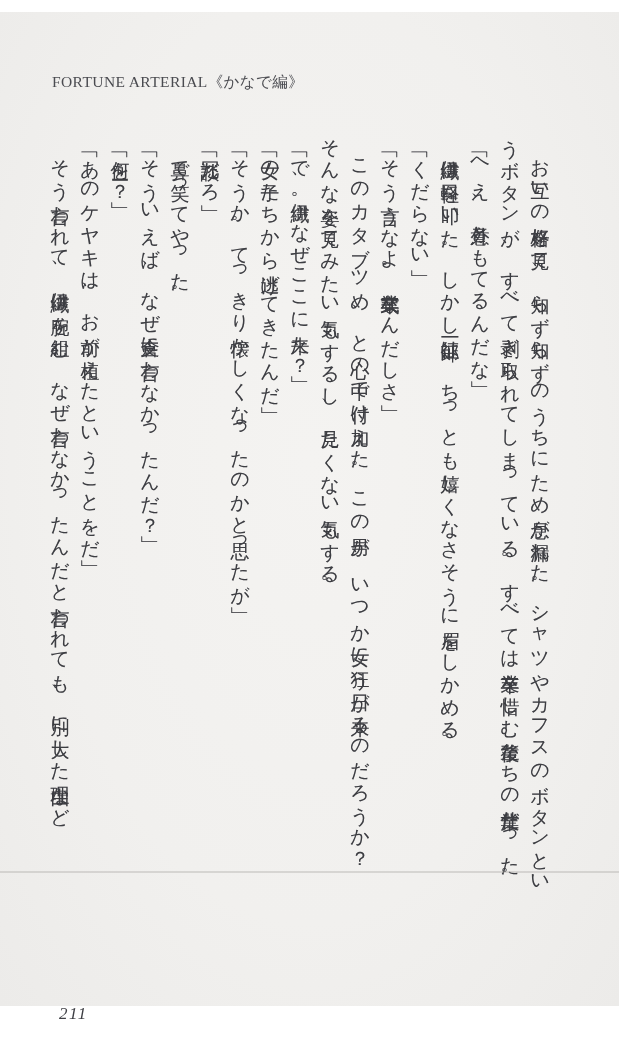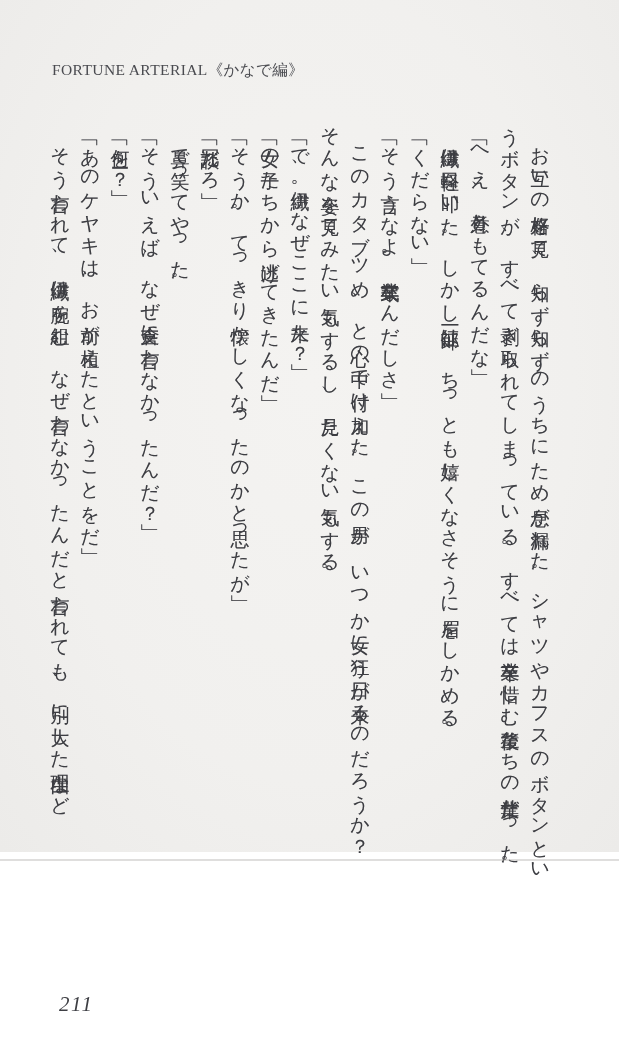--- a/index.html
+++ b/index.html
@@ -8,23 +8,23 @@
   }
   body {
     width: 619px;
     height: 1050px;
     position: relative;
     overflow: hidden;
     font-family: "Liberation Serif", "DejaVu Serif", serif;
   }
   .page {
     position: absolute;
-    left: 0; top: 0;
+    left: 0; top: 12px;
     width: 619px;
-    height: 852px;
+    height: 994px;
     background: radial-gradient(ellipse at 50% 45%, #f4f3f1 0%, #f1f0ee 60%, #ecebe9 100%);
   }
   .running-header {
     position: absolute;
     left: 52px;
     top: 60px;
     font-size: 15.5px;
     letter-spacing: 0.4px;
     color: #4a4b50;
     white-space: nowrap;
@@ -52,21 +52,21 @@
     left: 0;
     top: 859px;
     width: 619px;
     height: 1.5px;
     background: rgba(172,169,165,0.38);
   }
   .page-number {
     position: absolute;
     left: 59px;
     top: 992px;
-    font-size: 21px;
+    font-size: 17px;
     font-style: italic;
     letter-spacing: 1.5px;
     color: #3e3f44;
   }
 </style>
 </head>
 <body>
 
 <div class="page">
   <div class="running-header">FORTUNE ARTERIAL《かなで編》</div>

